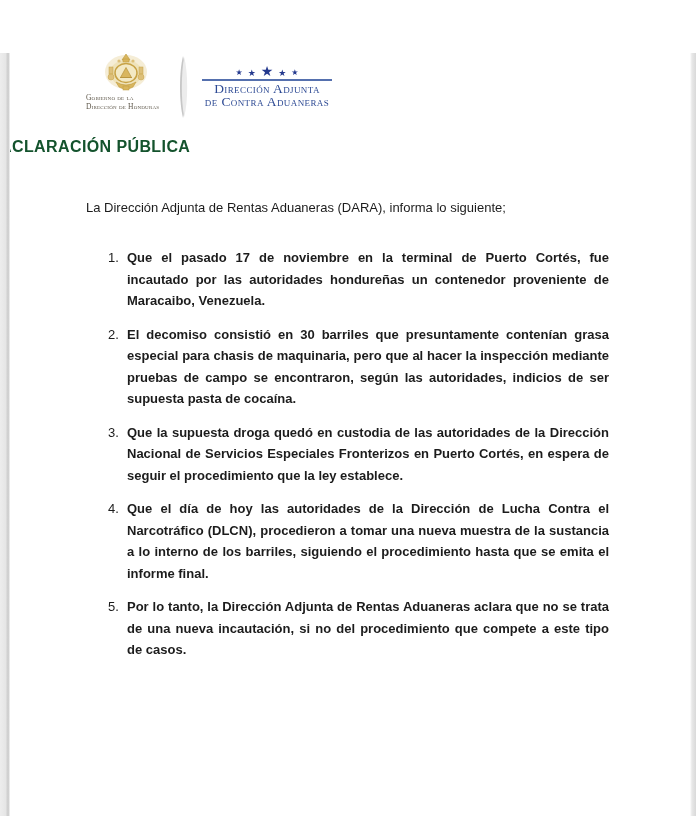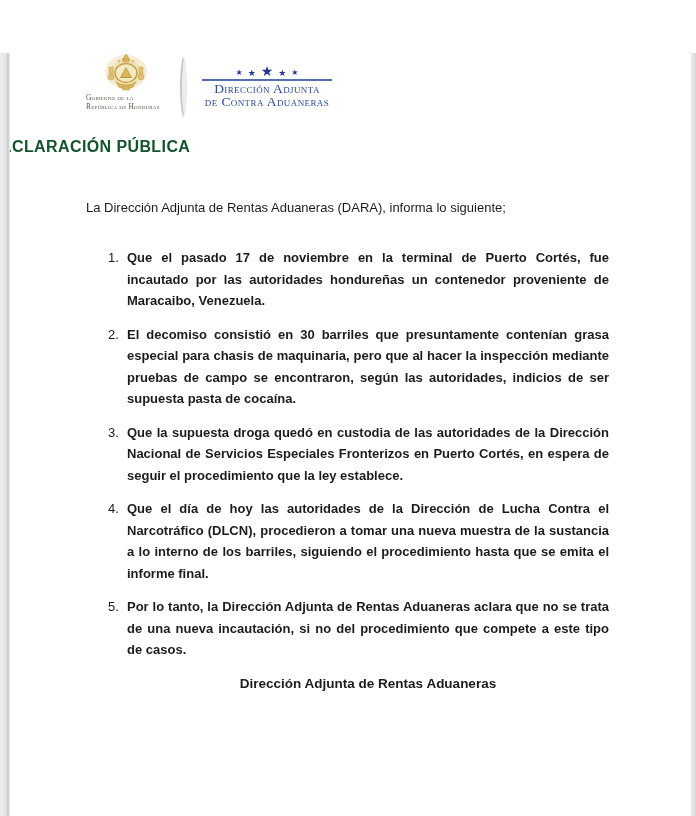--- a/index.html
+++ b/index.html
@@ -130,21 +130,21 @@
           <rect x="7" y="14" width="4" height="7" fill="#ddc07a" stroke="#c7a245" stroke-width="0.5"></rect>
           <rect x="37" y="14" width="4" height="7" fill="#ddc07a" stroke="#c7a245" stroke-width="0.5"></rect>
           <circle cx="9" cy="24" r="3" fill="#ddc07a" stroke="#c7a245" stroke-width="0.5"></circle>
           <circle cx="39" cy="24" r="3" fill="#ddc07a" stroke="#c7a245" stroke-width="0.5"></circle>
 
           <path d="M14 29 Q24 35 34 29 L31 34 Q24 38 17 34 Z" fill="#d9b65e" stroke="#bf9a3f" stroke-width="0.6"></path>
           <rect x="21" y="33" width="6" height="4" fill="#d9b65e" stroke="#bf9a3f" stroke-width="0.5"></rect>
         </svg>
       </span>
       <div class="gov-caption">Gobierno de la</div>
-      <div class="gov-caption">República de Honduras</div>
+      <div class="gov-caption">Dirección de Honduras</div>
     </div>
 
     <span class="divider-swoosh">
       <svg width="13" height="62" viewBox="0 0 13 62">
         <path d="M6 0 C10.5 16 10.5 46 6 62 C2 46 2 16 6 0 Z" fill="#c6c6c6"></path>
         <path d="M7.2 1 C11.2 17 11.2 45 7.2 61 C4 45 4 17 7.2 1 Z" fill="#ececec"></path>
       </svg>
     </span>
 
     <div class="org-block">
@@ -183,16 +183,15 @@
         <span class="num">4.</span>
         <span class="itm-text">Que el día de hoy las autoridades de la Dirección de Lucha Contra el Narcotráfico (DLCN), procedieron a tomar una nueva muestra de la sustancia a lo interno de los barriles, siguiendo el procedimiento hasta que se emita el informe final.</span>
       </div>
       <div class="num-item">
         <span class="num">5.</span>
         <span class="itm-text">Por lo tanto, la Dirección Adjunta de Rentas Aduaneras aclara que no se trata de una nueva incautación, si no del procedimiento que compete a este tipo de casos.</span>
       </div>
     </div>
 
     <div class="footer-block">
-      <div class="signature">Dirección Adjunta de Rentas Aduaneras</div>
     </div>
   </div>
 </div>
 
 </body></html>

